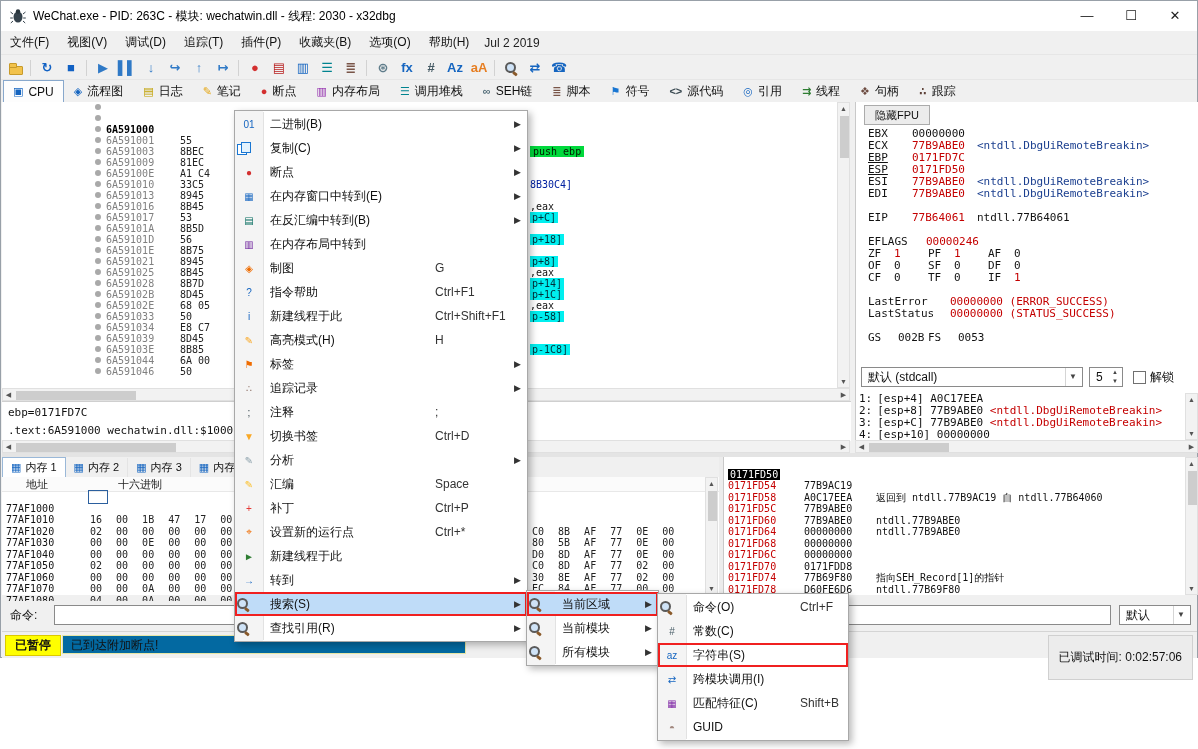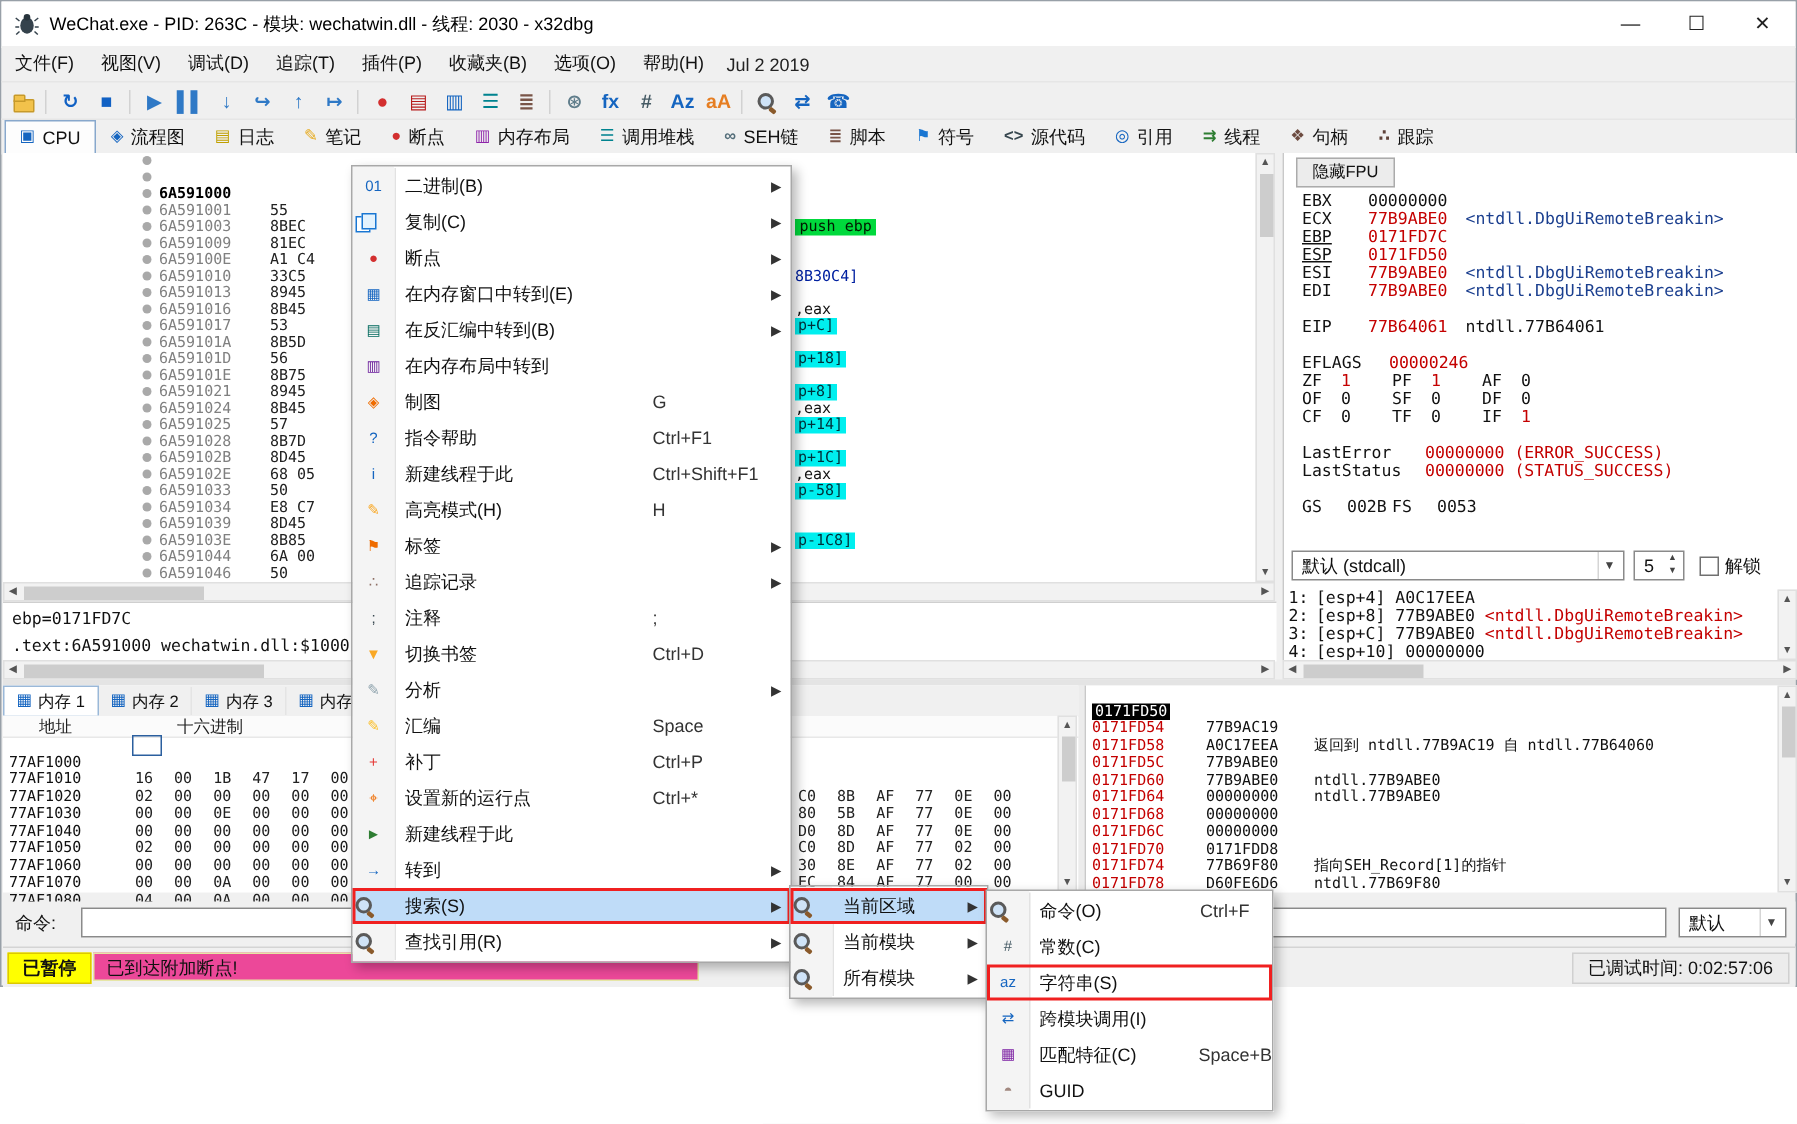--- a/index.html
+++ b/index.html
@@ -113,22 +113,22 @@
   #cmdbar{position:absolute;left:1px;top:600px;width:1195px;height:28px;background:#f0f0f0}
   #cmdlabel{position:absolute;left:8px;top:0;line-height:28px}
   #cmdinput{position:absolute;left:52px;top:4px;right:86px;height:18px;background:#fff;border:1px solid #8a8a8a}
   #cmdcombo{right:6px;top:4px;width:72px}
 
   
   #status{position:absolute;left:1px;top:630px;width:1195px;height:26px;background:#f0f0f0;border-top:1px solid #d4d4d4}
   #badge{position:absolute;left:3px;top:3px;width:54px;height:19px;background:#ffff00;border:1px solid #dcc800;
     text-align:center;line-height:19px;font-weight:bold}
   #stmsg{position:absolute;left:60px;top:3px;width:404px;height:19px;line-height:19px;padding:0 8px;
-    background:#ec4899;border:1px solid #e6e6a6;box-sizing:border-box}
-  #sttime{position:absolute;right:4px;top:3px;height:19px;line-height:19px;padding:0 10px;background:#ececec;
+    background:#0369a1;border:1px solid #e6e6a6;box-sizing:border-box}
+  #sttime{position:absolute;right:4px;top:3px;height:19px;line-height:19px;padding:12px 10px;background:#ececec;
     border:1px solid #d0d0d0}
 
   
   .vsb{position:absolute;width:13px;background:#f2f2f2;border:1px solid #e0e0e0;box-sizing:border-box}
   .hsb{position:absolute;height:13px;background:#f2f2f2;border:1px solid #e0e0e0;box-sizing:border-box}
   .sba{position:absolute;font-size:7px;color:#555;width:11px;height:11px;line-height:11px;text-align:center}
   .sbt{position:absolute;background:#cdcdcd}
 
   
   .menu{position:absolute;border:1px solid #a8a8a8;box-shadow:3px 3px 7px rgba(0,0,0,.28);z-index:50;padding:1px 0;
@@ -412,26 +412,20 @@
         <span class="ddot"></span>
         <span class="daddrx">6A59101E</span>
         <span class="dbytes">8945</span>
         <span class="dfrag">,eax</span>
       </div>
       <div class="drow">
         <span class="ddot"></span>
         <span class="daddrx">6A591021</span>
         <span class="dbytes">8B45</span>
         <span class="dfrag cyan">p+14]</span>
-      </div>
-      <div class="drow">
-        <span class="ddot"></span>
-        <span class="daddrx">6A591024</span>
-        <span class="dbytes">57</span>
-        <span class="dfrag"></span>
       </div>
       <div class="drow">
         <span class="ddot"></span>
         <span class="daddrx">6A591025</span>
         <span class="dbytes">8B7D</span>
         <span class="dfrag cyan">p+1C]</span>
       </div>
       <div class="drow">
         <span class="ddot"></span>
         <span class="daddrx">6A591028</span>
@@ -925,21 +919,21 @@
     </div>
     <div class="mrowm">
       <span class="micon" style="color: rgb(21, 101, 192);">⇄</span>
       <span class="mlabel">跨模块调用(I)</span>
       <span class="mshort"></span>
       <span class="marrow"></span>
     </div>
     <div class="mrowm">
       <span class="micon" style="color: rgb(123, 31, 162);">▦</span>
       <span class="mlabel">匹配特征(C)</span>
-      <span class="mshort">Space+B</span>
+      <span class="mshort">Shift+B</span>
       <span class="marrow"></span>
     </div>
     <div class="mrowm">
       <span class="micon" style="color: rgb(161, 136, 127);">◓</span>
       <span class="mlabel">GUID</span>
       <span class="mshort"></span>
       <span class="marrow"></span>
     </div>
 </div>
 

